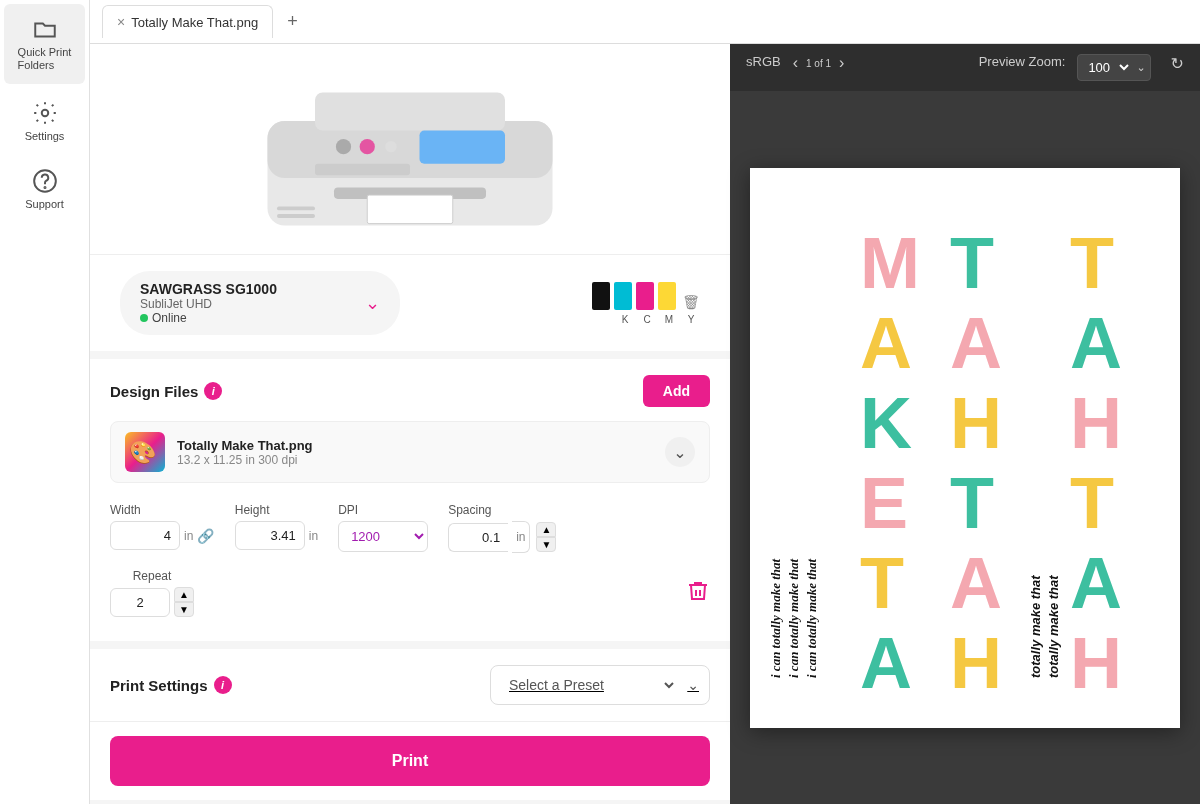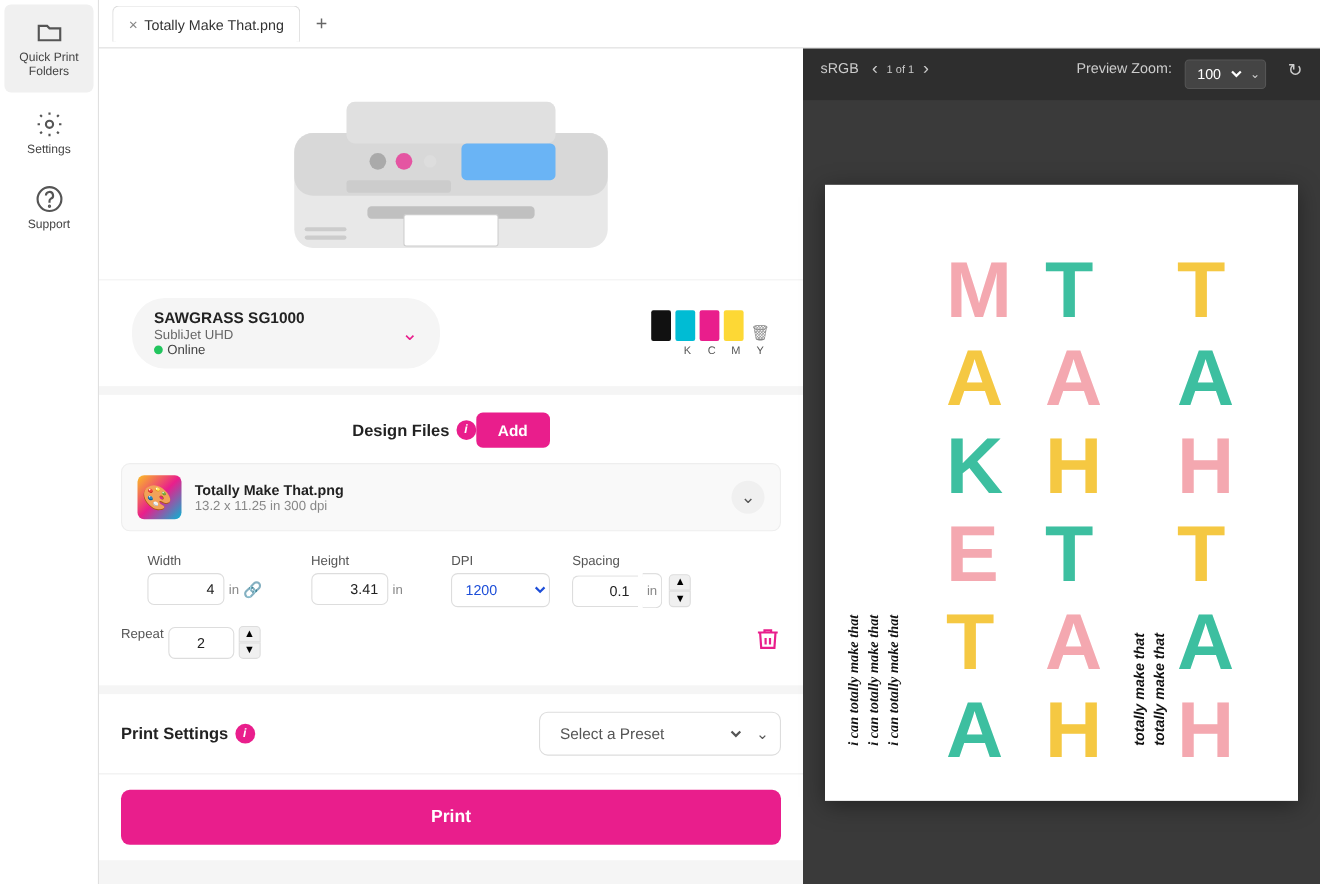--- a/index.html
+++ b/index.html
@@ -152,21 +152,21 @@
 
     
     .design-files-section {
       background: #fff;
       margin-top: 8px;
       padding: 16px 20px;
     }
     .section-header {
       display: flex;
       align-items: center;
-      justify-content: center;
+      justify-content: space-between;
       margin-bottom: 14px;
     }
     .section-title {
       font-weight: 700;
       font-size: 15px;
       color: #222;
       display: flex;
       align-items: center;
       gap: 6px;
     }
@@ -226,51 +226,51 @@
       cursor: pointer;
     }
 
     
     .dimensions-row {
       display: flex;
       align-items: flex-start;
       gap: 20px;
       padding: 8px 0 8px 0;
     }
-    .dim-group { display: flex; flex-direction: column; gap: 4px; margin-left: 24px; }
+    .dim-group { display: flex; flex-direction: column; gap: 4px; }
     .dim-label { font-size: 12px; color: #555; font-weight: 500; }
     .dim-input-row { display: flex; align-items: center; gap: 4px; }
     .dim-input {
       width: 70px; padding: 6px 8px; border: 1.5px solid #ddd;
       border-radius: 6px; font-size: 13px; color: #222; text-align: right;
     }
     .dim-unit { font-size: 12px; color: #888; }
     .link-icon { color: #e91e8c; font-size: 14px; cursor: pointer; }
 
     .dpi-select {
       padding: 6px 8px; border: 1.5px solid #ddd; border-radius: 6px;
-      font-size: 13px; color: #1d4ed8; background: #fff; cursor: pointer;
+      font-size: 13px; color: #a21caf; background: #fff; cursor: pointer;
       width: 90px;
     }
 
     .spacing-group { display: flex; flex-direction: column; gap: 4px; }
     .spacing-unit { font-size: 12px; color: #888; padding: 0 4px; border: 1.5px solid #ddd; border-left: none; border-radius: 0 6px 6px 0; background: #fff; height: 32px; display: flex; align-items: center; }
     .spinner-btns { display: flex; flex-direction: column; margin-left: 2px; }
     .spin-btn { width: 20px; height: 15px; background: #f0f0f0; border: 1px solid #ddd; display: flex; align-items: center; justify-content: center; font-size: 10px; cursor: pointer; }
     .spin-btn:first-child { border-radius: 4px 4px 0 0; }
     .spin-btn:last-child { border-radius: 0 0 4px 4px; }
 
     
     .repeat-row {
       display: flex;
       align-items: center;
       justify-content: space-between;
       padding: 8px 0;
     }
-    .repeat-group { display: flex; gap: 4px; }
+    .repeat-group { display: flex; flex-direction: column; gap: 4px; align-items: center; }
     .repeat-input-wrap { display: flex; align-items: center; gap: 4px; }
     .repeat-input {
       width: 60px; padding: 6px 8px; border: 1.5px solid #ddd;
       border-radius: 6px; font-size: 13px; color: #222; text-align: center;
     }
     .repeat-spinners { display: flex; flex-direction: column; }
     .delete-btn {
       background: none; border: none; cursor: pointer;
       color: #e91e8c; font-size: 20px;
     }
@@ -286,20 +286,21 @@
     }
     .preset-select-wrap {
       display: flex;
       align-items: center;
       gap: 0;
       border: 1.5px solid #ddd;
       border-radius: 8px;
       background: #fff;
       overflow: hidden;
       min-width: 220px;
+      text-decoration: underline;
     }
     .preset-select {
       border: none; outline: none; padding: 10px 14px;
       font-size: 14px; color: #555; background: transparent; flex: 1; cursor: pointer;
     }
     .preset-chevron {
       padding: 10px 10px; color: #555; font-size: 14px; cursor: pointer;
     }
 
     
@@ -370,21 +371,21 @@
     }
   </style>
 </head>
 <body>
 
 <div class="sidebar">
   <div class="sidebar-item">
     <svg viewBox="0 0 24 24" fill="none" stroke="#555" stroke-width="1.8">
       <path d="M3 7h7l2 2h9v10H3z"></path>
     </svg>
-    <span style="white-space:pre-line;text-align:center;">Quick Print
+    <span style="white-space:pre-line;text-align:left;">Quick Print
 Folders</span>
   </div>
   <div class="sidebar-item">
     <svg viewBox="0 0 24 24" fill="none" stroke="#555" stroke-width="1.8">
       <circle cx="12" cy="12" r="3"></circle>
       <path d="M12 2v2M12 20v2M4.22 4.22l1.42 1.42M18.36 18.36l1.42 1.42M2 12h2M20 12h2M4.22 19.78l1.42-1.42M18.36 5.64l1.42-1.42"></path>
     </svg>
     <span>Settings</span>
   </div>
   <div class="sidebar-item">

